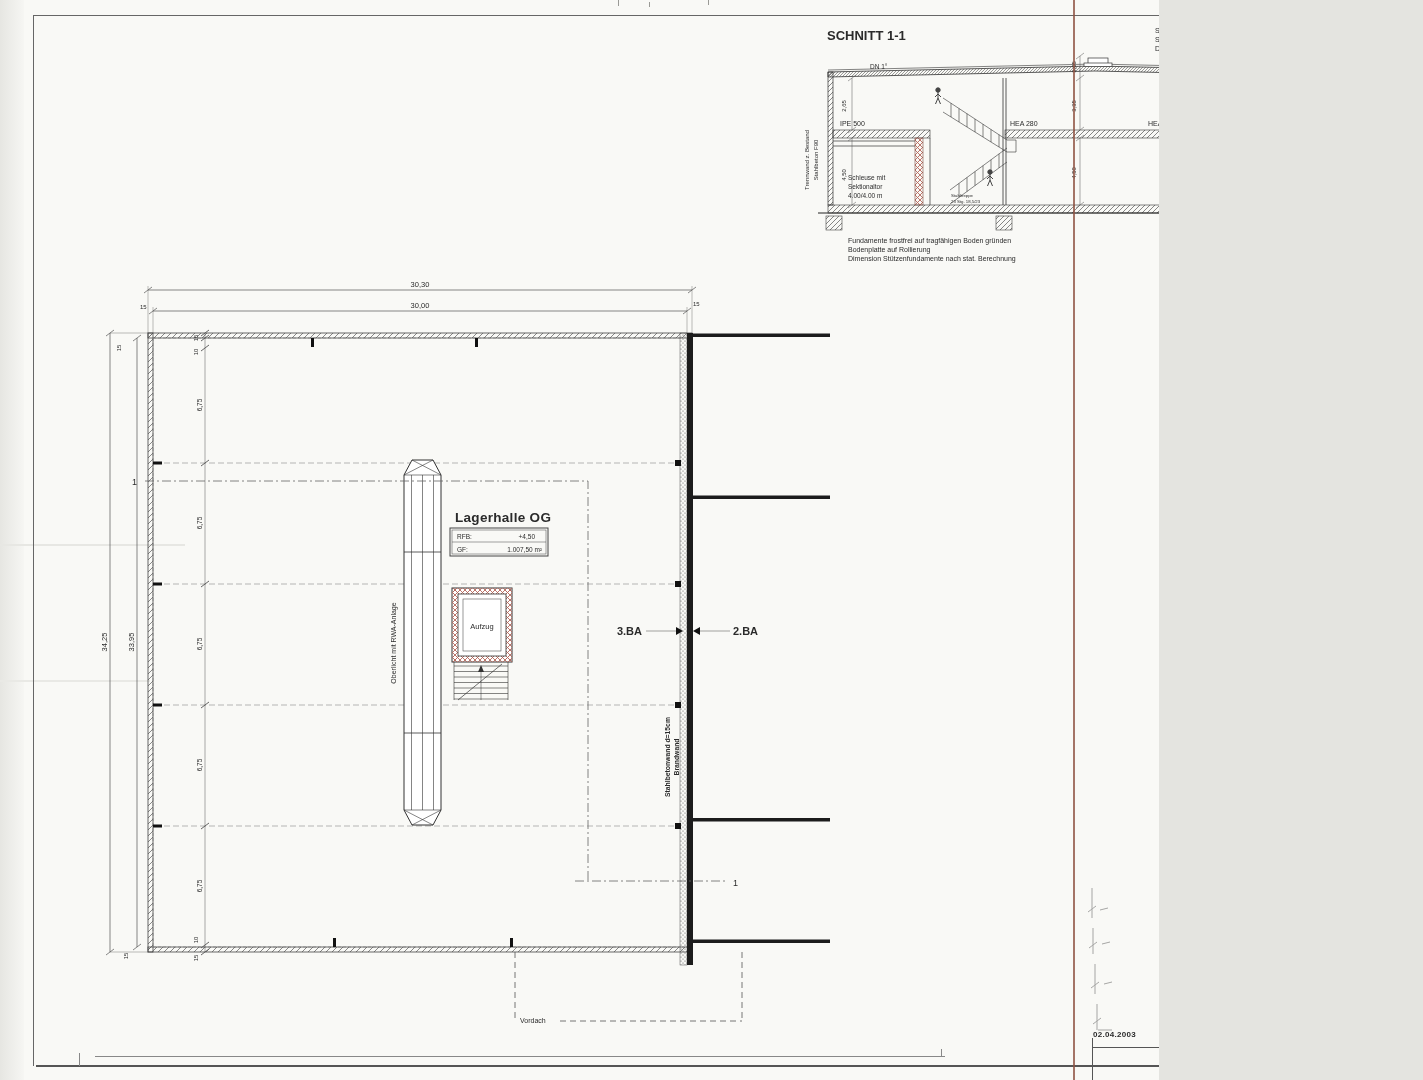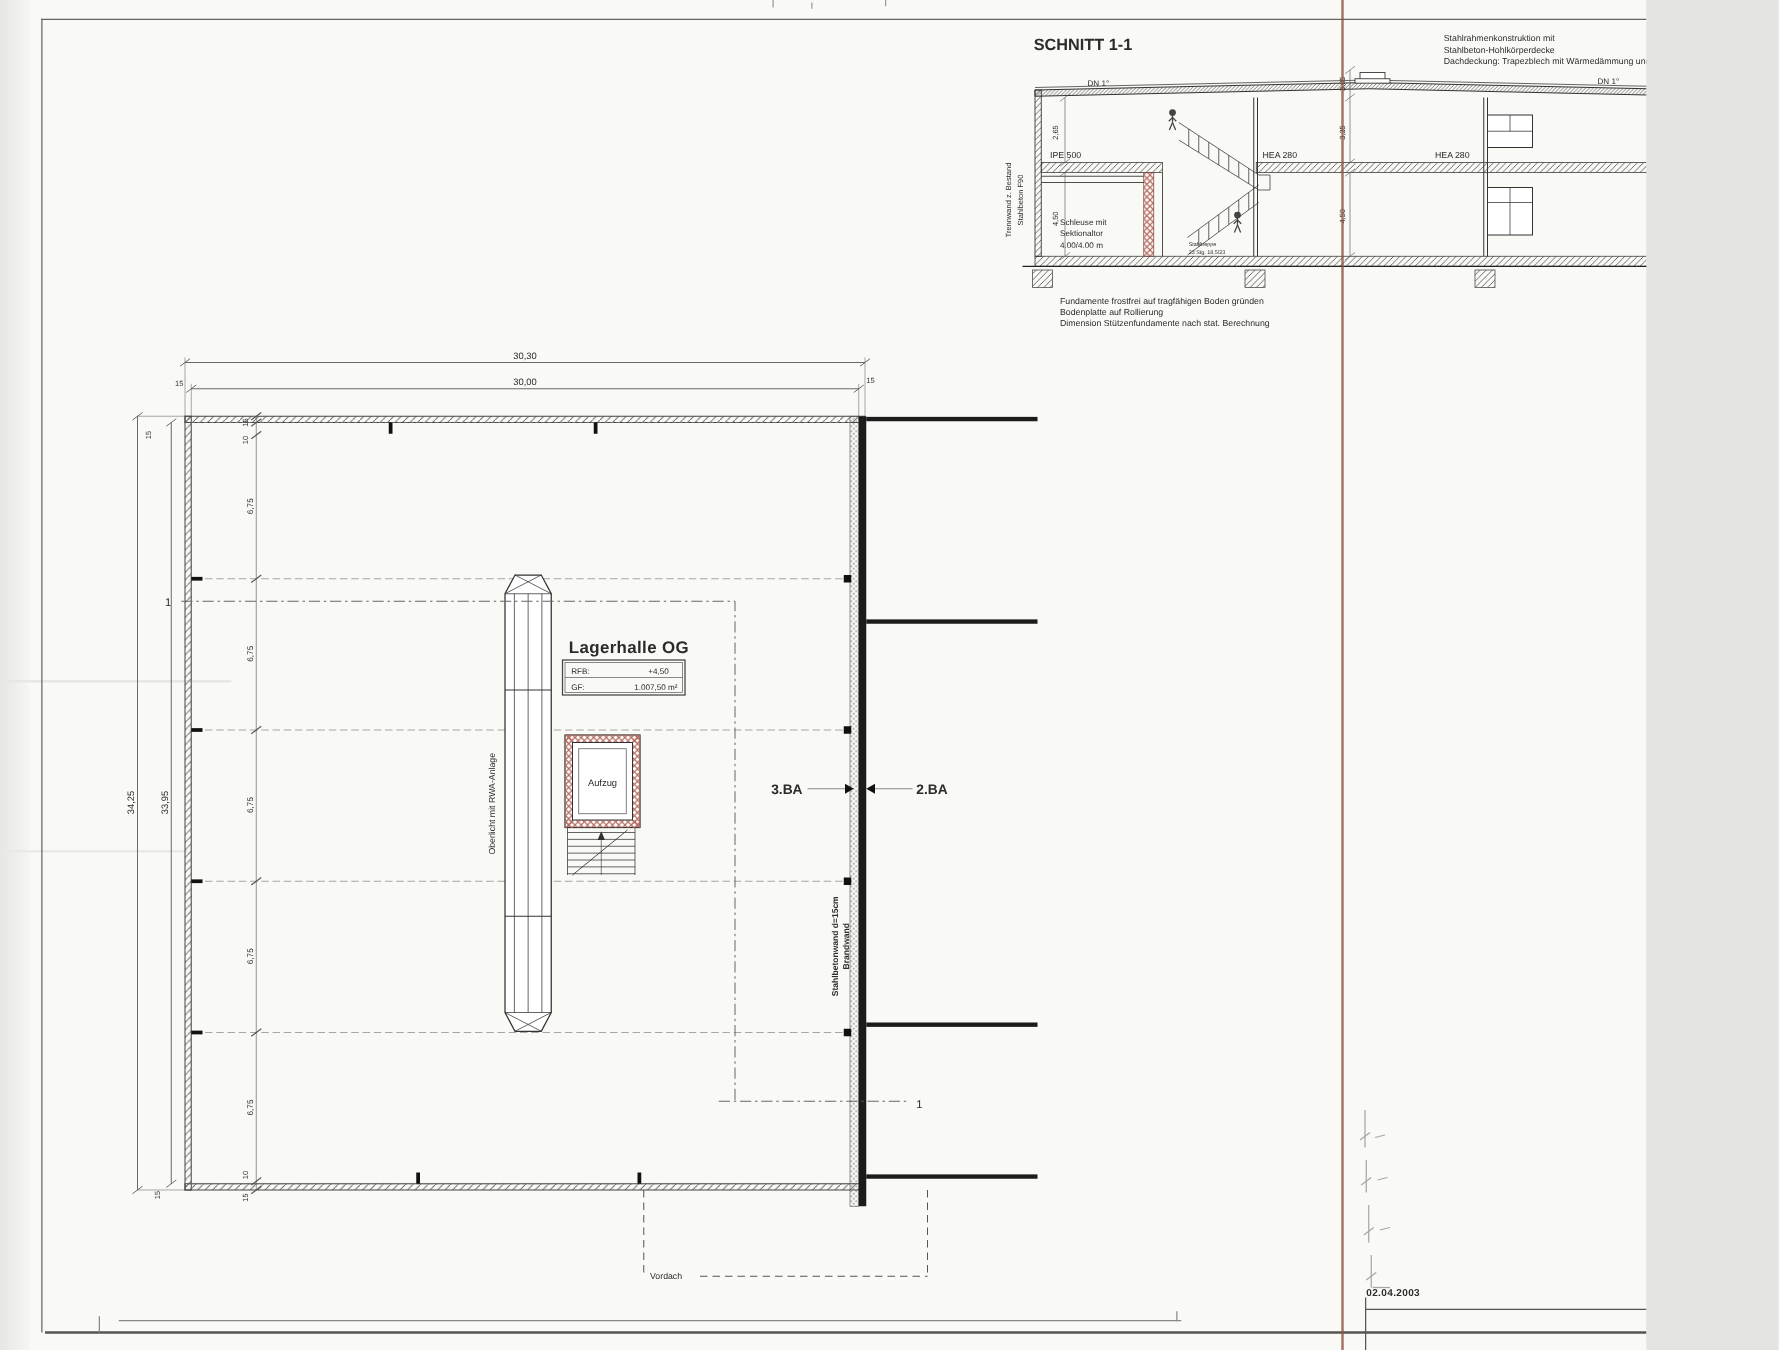--- a/index.html
+++ b/index.html
@@ -1,17 +1,17 @@
 <!DOCTYPE html>
 <html><head>
 <meta charset="utf-8">
 <style>
   html,body{margin:0;padding:0;}
   body{background:#e4e4e0;font-family:"Liberation Sans",sans-serif;}
-  #sheet{position:relative;width:1317px;height:1080px;background:#f9f9f6;overflow:hidden;}
+  #sheet{position:relative;width:1159px;height:1080px;background:#f9f9f6;overflow:hidden;}
   .abs{position:absolute;}
   svg text{font-family:"Liberation Sans",sans-serif;fill:#2b2b2b;}
   .t13b{font-size:13px;font-weight:bold;}
   .t14b{font-size:13.5px;font-weight:bold;letter-spacing:.3px;}
   .t11b{font-size:11px;font-weight:bold;}
   .t9{font-size:9px;}
   .t75{font-size:7.5px;}
   .t7{font-size:7px;}
   .t68b{font-size:6.8px;font-weight:bold;}
   .t65{font-size:6.5px;}

